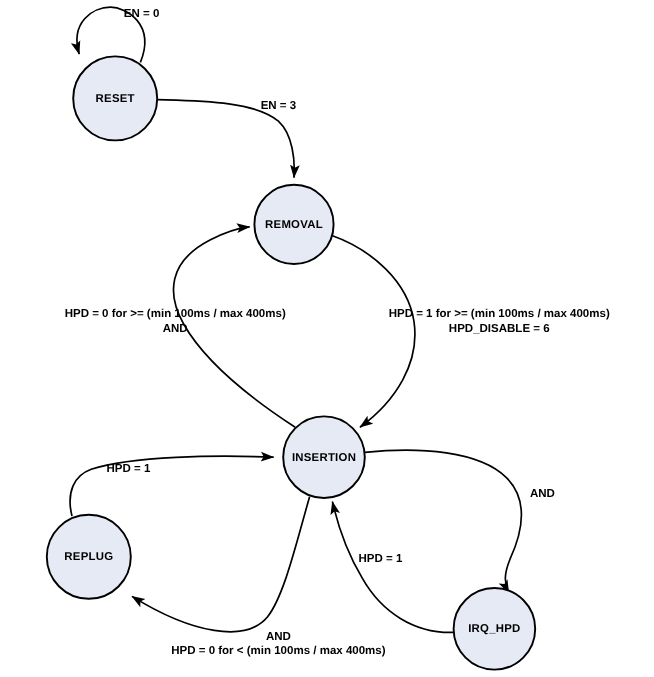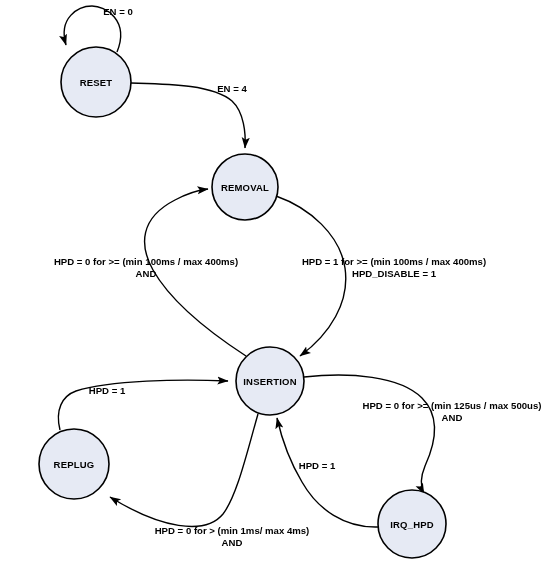--- a/index.html
+++ b/index.html
@@ -115,44 +115,43 @@
         <text class="node-label" x="412" y="524.5">IRQ_HPD</text>
       </g>
     </g>
   </svg>
 
   <div class="edge-label" style="left:98px; top:12px;">
     <div>EN = 0</div>
   </div>
 
   <div class="edge-label" style="left:212px; top:89px;">
-    <div>EN = 4</div>
+    <div>EN = 3</div>
   </div>
 
-  <div class="edge-label" style="left:374px; top:268px;">
+  <div class="edge-label" style="left:396px; top:268px;">
     <div>HPD = 1 for &gt;= (min 100ms / max 400ms)</div>
-    <div>HPD_DISABLE = 1</div>
+    <div>HPD_DISABLE = 6</div>
   </div>
 
   <div class="edge-label" style="left:126px; top:268px;">
     <div>HPD = 0 for &gt;= (min 100ms / max 400ms)</div>
     <div>AND</div>
   </div>
 
   <div class="edge-label" style="left:432px; top:412px;">
-    <div>HPD = 0 for &gt;= (min 125us / max 500us)</div>
     <div>AND</div>
   </div>
 
   <div class="edge-label" style="left:297px; top:466px;">
     <div>HPD = 1</div>
   </div>
 
   <div class="edge-label" style="left:212px; top:537px;">
-    <div>HPD = 0 for  &gt; (min 1ms/ max 4ms)</div>
     <div>AND</div>
+    <div>HPD = 0 for &lt; (min 100ms / max 400ms)</div>
   </div>
 
   <div class="edge-label" style="left:87px; top:391px;">
     <div>HPD = 1</div>
   </div>
 
 </div>
 
 </body></html>

